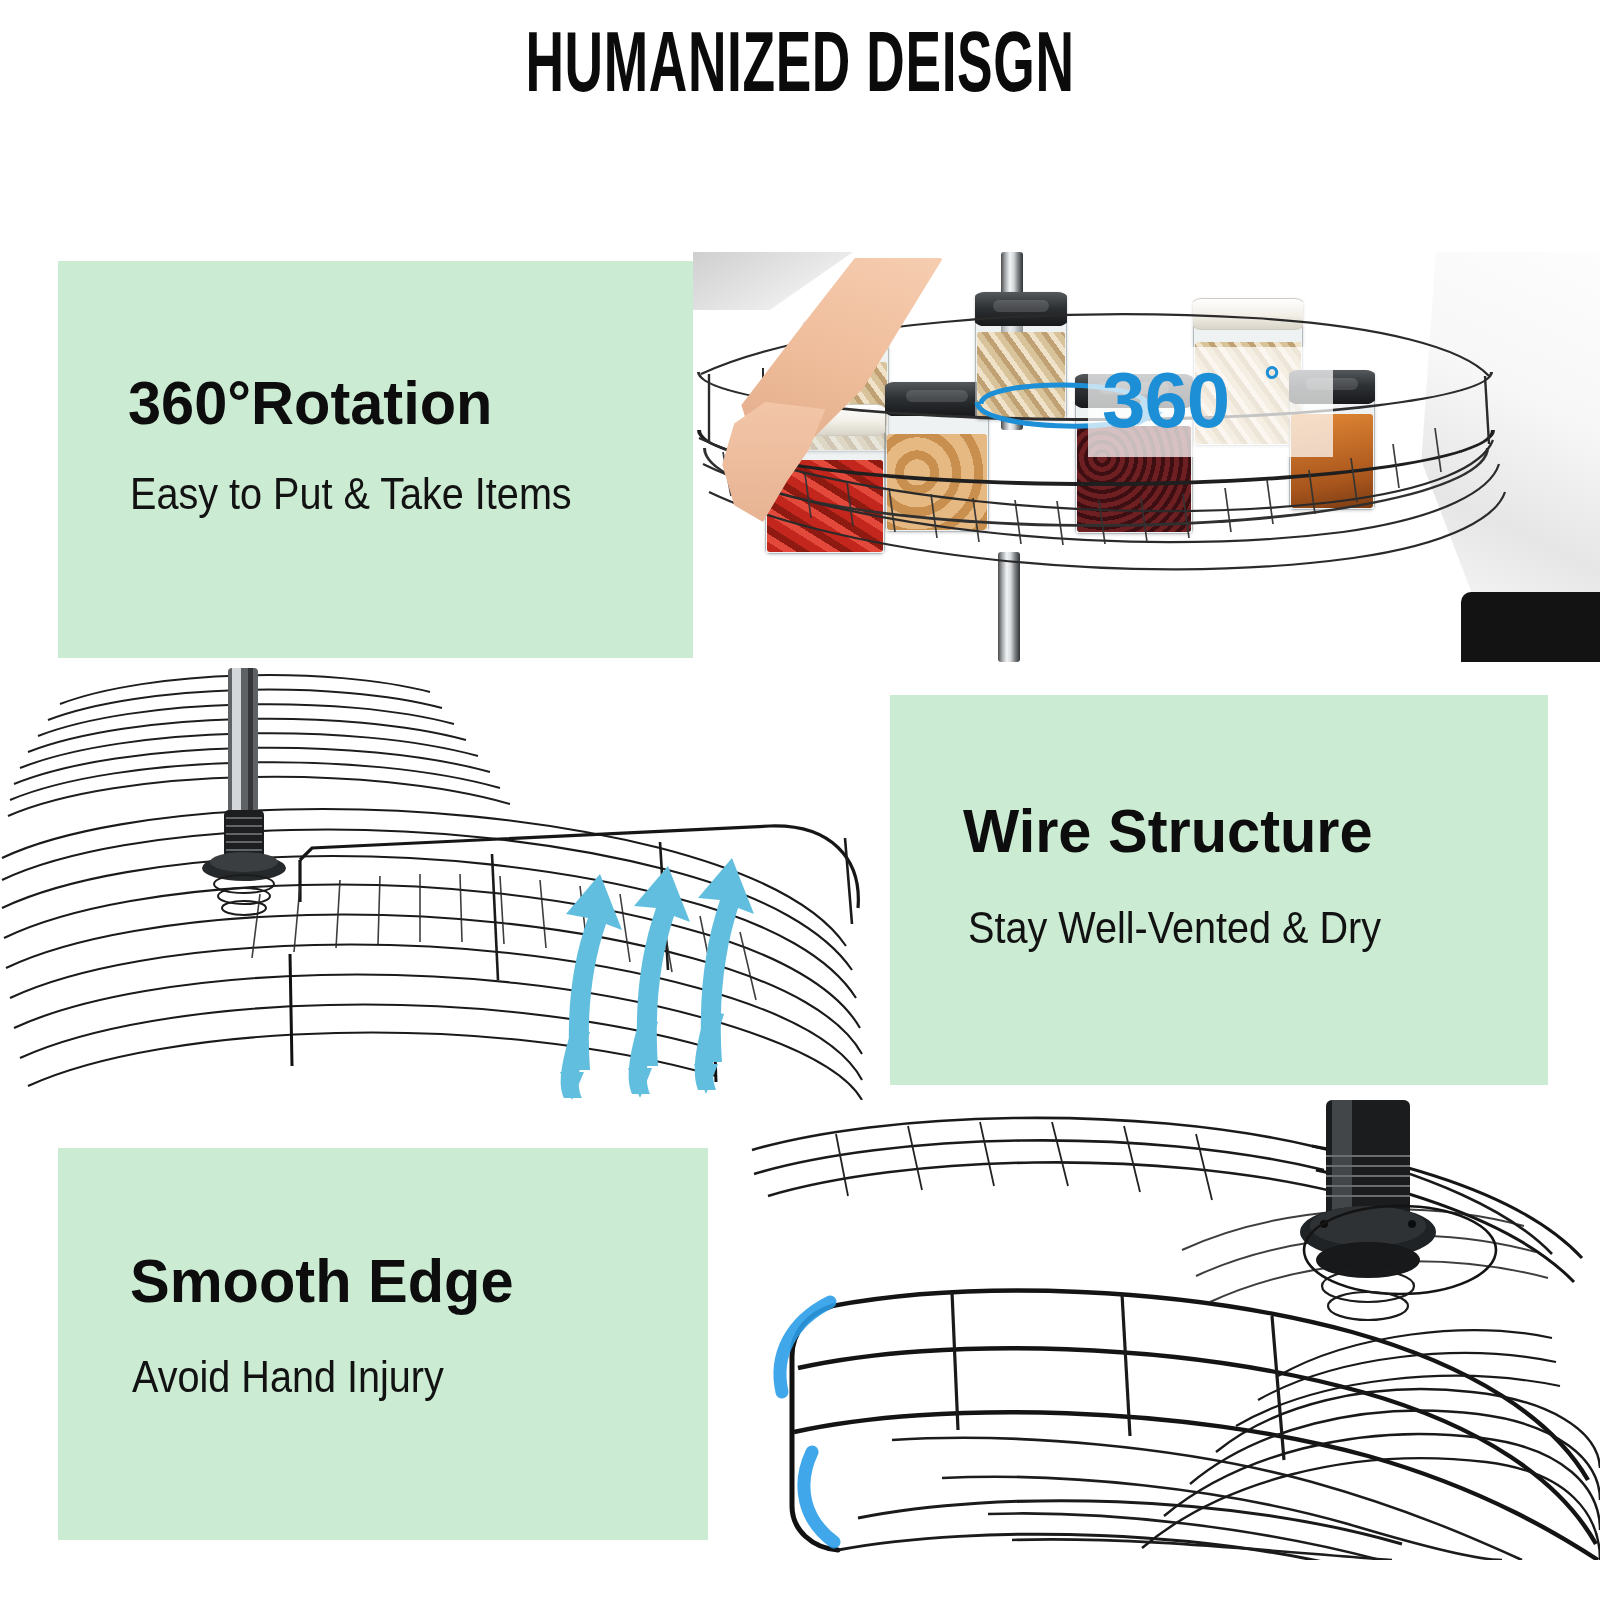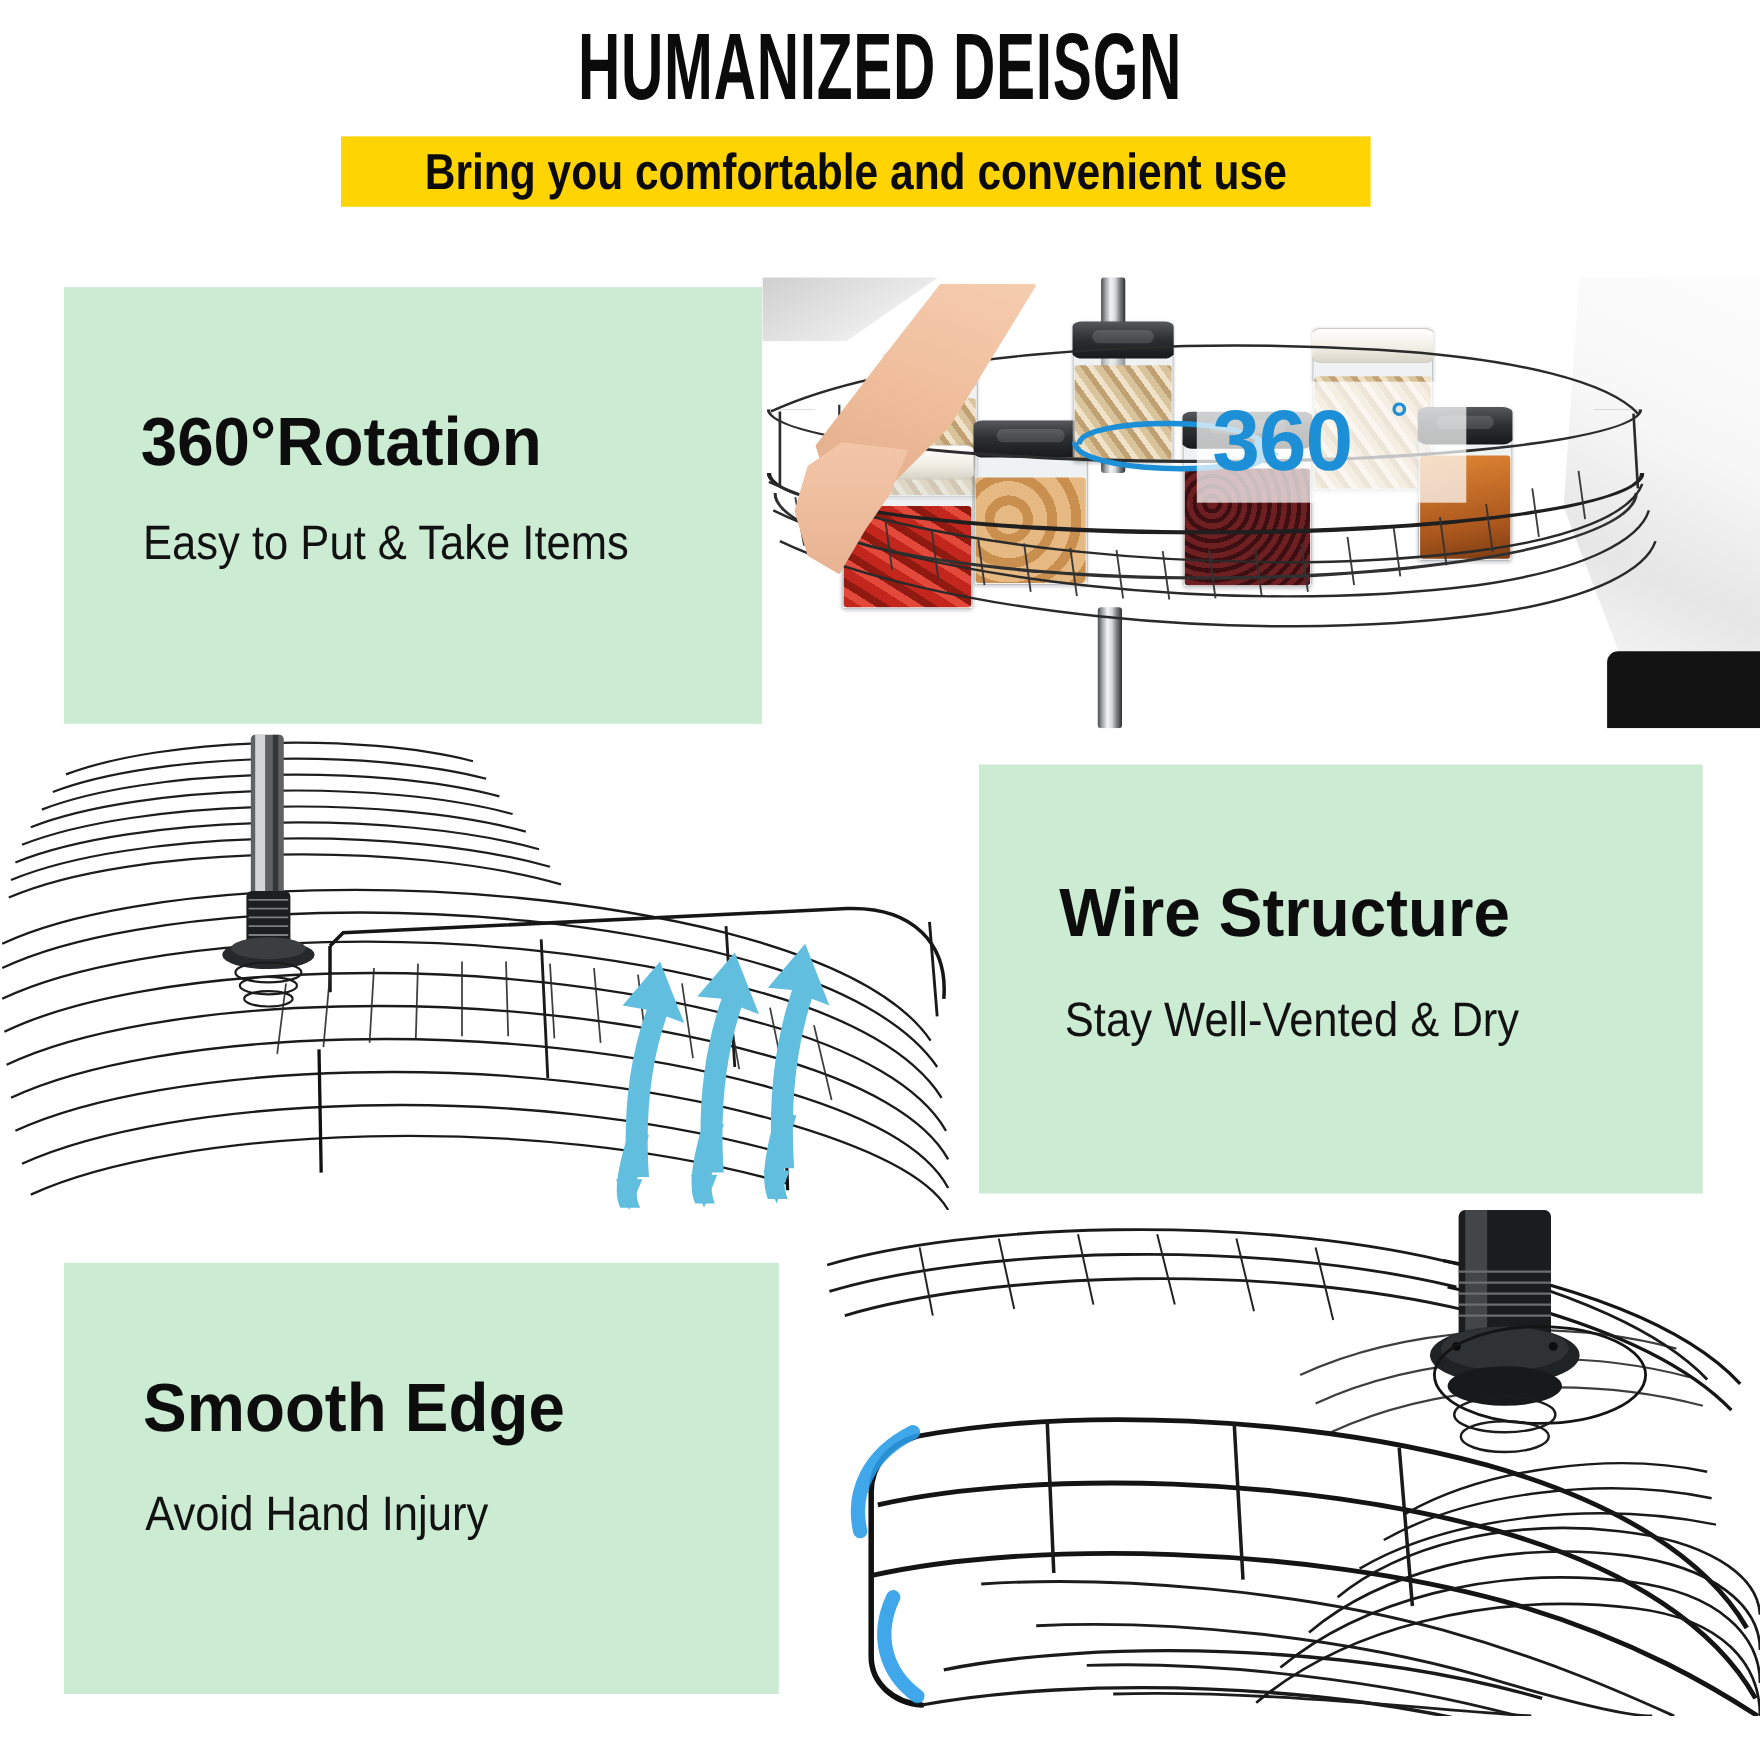--- a/index.html
+++ b/index.html
@@ -146,23 +146,20 @@
   
   #photo3{left:712px;top:1100px;width:888px;height:460px;}
 </style>
 </head>
 <body>
 
 <div class="stage">
 
   <div class="title">HUMANIZED DEISGN</div>
 
-  <div class="subbar">
-    <div class="subbar-text">Bring you comfortable and convenient use</div>
-  </div>
 
   <div class="greenbox" style="left:58px;top:261px;width:635px;height:397px;"></div>
 
   <div class="ptitle" style="left:128px;top:372px;font-size:62px;line-height:62px;transform:scaleX(0.96);">360°Rotation</div>
 
   <div class="psub" style="left:130px;top:472px;font-size:44px;line-height:44px;transform:scaleX(0.9);">Easy to Put &amp; Take Items</div>
 
   <div class="photo" id="photo1">
     <div class="countertop"></div>
 

